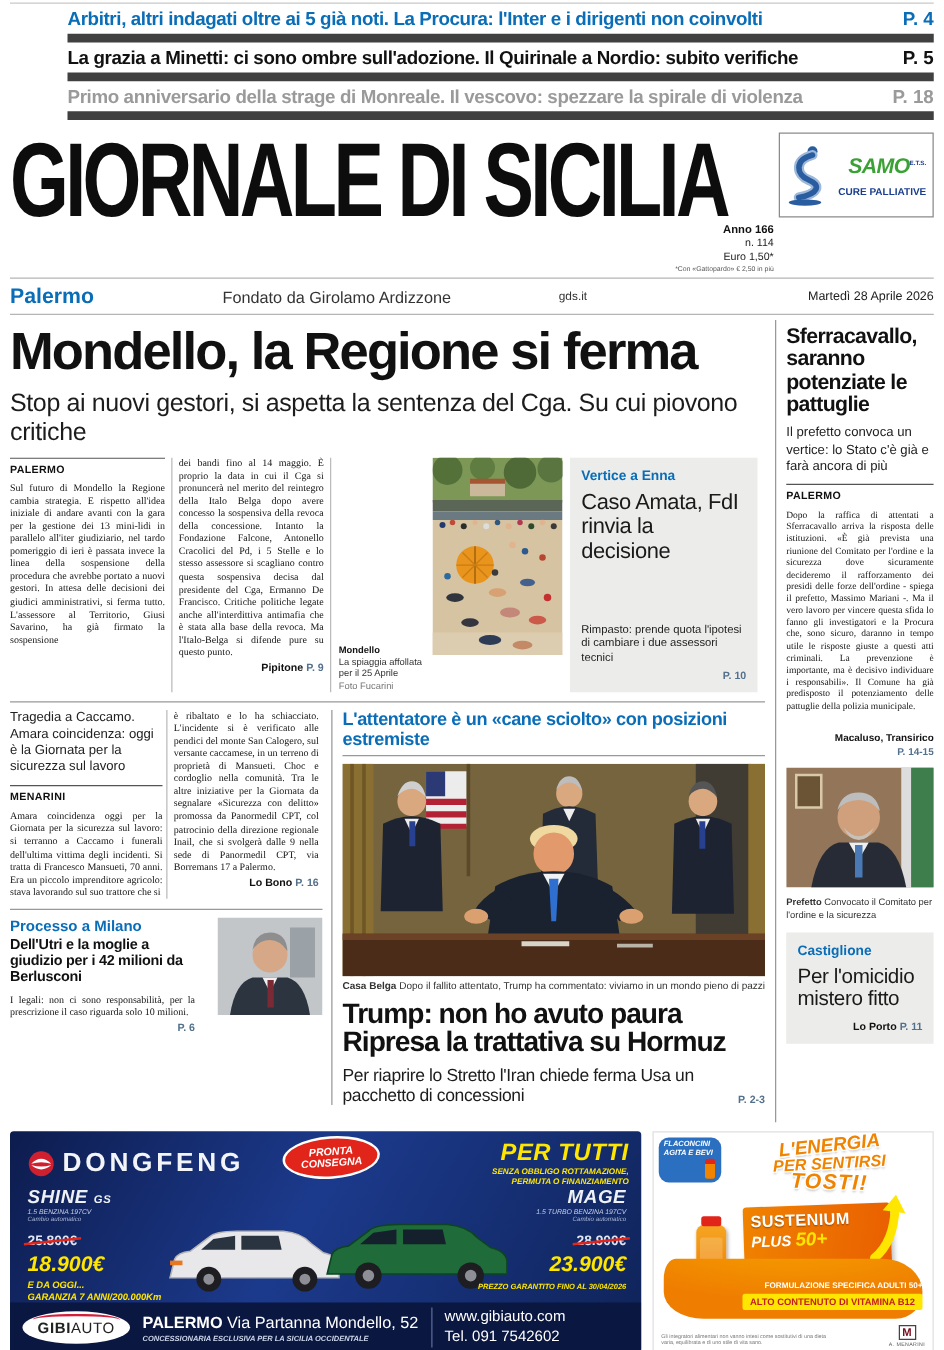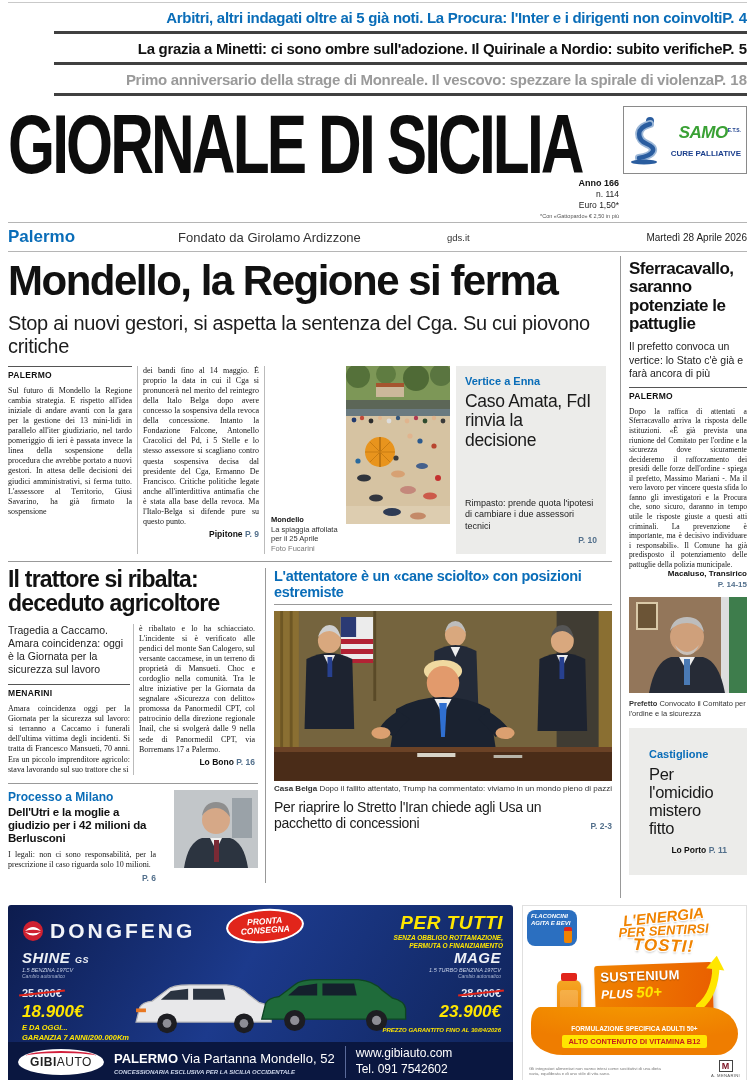--- a/index.html
+++ b/index.html
@@ -5,22 +5,22 @@
   * { margin:0; padding:0; box-sizing:border-box; }
   html,body { background:#fff; }
   body {
     width:755px; height:1080px; overflow:hidden;
     font-family:"Liberation Sans", sans-serif; color:#111;
   }
   .page { width:755px; height:1080px; padding:2px 8px 0 8px; position:relative; }
 
   
   .topstrip { border-top:1px solid #c9c9c9; }
-  .strip-row { display:flex; justify-content:flex-end; align-items:center;
-    height:31px; border-bottom:3px solid #404040;margin-left:46px; }
+  .strip-row { display:flex; justify-content:space-between; align-items:center;
+    height:31px; border-bottom:7px solid #404040;margin-left:46px; }
   .strip-label { font-size:15px; font-weight:700; letter-spacing:-0.3px; }
   .strip-page  { font-size:15px; font-weight:700; }
   .c-blue { color:#0a6db8; } .c-black { color:#111; } .c-gray { color:#9a9a9a; }
 
   
   .masthead { position:relative; height:126px; }
   .mast-title { position:absolute; left:0; top:10px; font-size:84px; line-height:0.92;
     font-weight:800; letter-spacing:-4px; color:#0d0d0d;
     transform:scaleX(0.72); transform-origin:left top; white-space:nowrap; }
   .logo-box { position:absolute; right:0; top:10px; width:124px; height:68px;
@@ -98,24 +98,24 @@
   .trump-cap { font-size:8px; color:#333; margin:3px 0 6px 0; }
   .trump-head { font-size:22.5px; font-weight:800; letter-spacing:-0.8px; line-height:1.05; white-space:pre-line; }
   .trump-deckrow { display:flex; align-items:flex-end; margin-top:6px; }
   .trump-deck { flex:1; font-size:14px; font-weight:400; color:#1c1c1c; letter-spacing:-0.3px; }
   .trump-page { font-size:8.5px; }
 
   
   .rc-head { font-size:17px; font-weight:800; letter-spacing:-0.5px; line-height:1.08; margin-top:4px; }
   .rc-deck { font-size:10.5px; line-height:1.25; color:#222; margin:7px 0 7px 0; }
   .rc-body { margin-top:2px; font-size:7.6px; }
-  .rc-byline { text-align:right; font-size:8px; font-weight:700; line-height:1.3; margin-top:0; }
+  .rc-byline { text-align:right; font-size:8px; font-weight:700; line-height:1.3; margin-top:17px; }
   .rc-photo { margin-top:7px; }
   .rc-cap { font-size:7.5px; line-height:1.3; color:#333; margin-top:2px; }
-  .cast-box { background:#ececea; margin-top:9px; padding:20px; }
+  .cast-box { background:#ececea; margin-top:9px; padding:9px; }
   .cast-head { font-size:16.5px; font-weight:400; line-height:1.1; letter-spacing:-0.3px; color:#1a1a1a; margin-top:3px; }
   .cast-by { text-align:right; font-size:8.5px; font-weight:700; margin-top:8px; }
 
   
   .ads { display:flex; margin-top:7px; height:177px; }
   .ad-dongfeng { position:relative; width:505px; background:linear-gradient(120deg,#0d1c4e 0%,#1c3a8c 45%,#0f2358 100%);
     border-radius:3px; overflow:hidden; color:#fff; }
   .df-top { position:relative; display:flex; padding:7px 10px 0 14px; }
   .df-brandwrap { display:flex; align-items:center; gap:6px; }
   .df-brand { font-size:21px; font-weight:800; letter-spacing:3px; color:#f2f4f8; }
@@ -178,21 +178,21 @@
   .su-count { font-size:5px; margin-top:3px; font-weight:700; }
   .su-arrow { position:absolute; right:-14px; top:-8px; }
   .su-bottle { position:absolute; left:34px; top:74px; width:24px; height:46px;
     background:linear-gradient(#f5a623,#ef7d00); border-radius:6px 6px 4px 4px; box-shadow:1px 2px 3px rgba(0,0,0,.3); }
   .su-bottle::before { content:""; position:absolute; left:4px; top:-7px; width:16px; height:8px; background:#e1251b; border-radius:2px; }
   .su-bottle .lbl { position:absolute; left:3px; top:10px; width:18px; height:26px; background:#fff3;
     border-radius:2px; }
   .su-swoosh { position:absolute; left:8px; right:8px; bottom:26px; height:48px;
     background:radial-gradient(120% 160% at 50% -40%, #f6a200 0%, #ef7d00 70%);
     border-radius:18px 60px 40px 60px / 30px 50px 40px 40px;
-    display:flex; flex-direction:column; align-items:center; justify-content:flex-end; padding-bottom:7px; }
+    display:flex; flex-direction:column; align-items:flex-end; justify-content:flex-end; padding-bottom:7px; }
   .su-claim1 { font-size:6.5px; font-weight:700; color:#fff; margin-bottom:3px; }
   .su-claim2 { background:#ffe600; color:#c41e1e; font-size:7.5px; font-weight:800; padding:2px 6px; border-radius:2px; }
   .su-disc { position:absolute; left:6px; bottom:4px; width:140px; font-size:4.3px; color:#777; line-height:1.3; }
   .su-menarini { position:absolute; right:6px; bottom:3px; text-align:center; }
   .su-m { width:14px; height:12px; border:1px solid #444; margin:0 auto; display:flex; align-items:center;
     justify-content:center; font-size:9px; font-weight:800; color:#7a1020; line-height:1; }
   .su-mtxt { font-size:4.2px; color:#555; margin-top:1px; letter-spacing:0.3px; }
 </style>
 </head>
 <body>
@@ -314,21 +314,20 @@
           <div class="box-text">Rimpasto: prende quota l'ipotesi di cambiare i due assessori tecnici</div>
           <div class="box-page pg">P. 10</div>
         </div>
       </div>
 
       <hr class="sect-rule">
 
       <div class="bottom-row">
 
         <div class="tractor">
-          <h3 class="tr-headline">Il trattore si ribalta: deceduto agricoltore</h3>
           <div class="tr-cols">
             <div class="tr-c1">
               <div class="deck">Tragedia a Caccamo. Amara coincidenza: oggi è la Giornata per la sicurezza sul lavoro</div>
               <div class="kicker">MENARINI</div>
               <div class="serif">Amara coincidenza oggi per la Giornata per la sicurezza sul lavoro: si terranno a Caccamo i funerali dell'ultima vittima degli incidenti. Si tratta di Francesco Mansueti, 70 anni. Era un piccolo imprenditore agricolo: stava lavorando sul suo trattore che si</div>
             </div>
             <div class="tr-c2">
               <div class="serif">è ribaltato e lo ha schiacciato. L'incidente si è verificato alle pendici del monte San Calogero, sul versante caccamese, in un terreno di proprietà di Mansueti. Choc e cordoglio nella comunità. Tra le altre iniziative per la Giornata da segnalare «Sicurezza con delitto» promossa da Panormedil CPT, col patrocinio della direzione regionale Inail, che si svolgerà dalle 9 nella sede di Panormedil CPT, via Borremans 17 a Palermo.</div>
               <div class="byline"><span>Lo Bono</span> <span class="pg">P. 16</span></div>
             </div>
@@ -396,22 +395,24 @@
               <path d="M224,100 Q238,108 246,118 L232,126 Q222,114 214,108 Z" fill="#1a2230"></path>
               <ellipse cx="112" cy="122" rx="10" ry="6" fill="#dba070"></ellipse>
               <ellipse cx="242" cy="122" rx="10" ry="6" fill="#dba070"></ellipse>
               <rect y="136" width="354" height="34" fill="#4a2c18"></rect>
               <rect y="136" width="354" height="5" fill="#6b4226"></rect>
               <rect x="150" y="142" width="40" height="4" fill="#d8d4c8"></rect>
               <rect x="230" y="144" width="30" height="3" fill="#b8b4a8"></rect>
             </svg>
           </div>
           <div class="trump-cap"><b>Casa Belga</b> <span>Dopo il fallito attentato, Trump ha commentato: viviamo in un mondo pieno di pazzi</span></div>
+          <h3 class="trump-head">Trump: non ho avuto paura
+Ripresa la trattativa su Hormuz</h3>
           <div class="trump-deckrow">
-            <div class="trump-deck">Per riaprire lo Stretto l'Iran chiede agli Usa un pacchetto di concessioni</div>
+            <div class="trump-deck">Per riaprire lo Stretto l'Iran chiede ferma Usa un pacchetto di concessioni</div>
             <div class="trump-page pg">P. 2-3</div>
           </div>
         </div>
       </div>
     </div>
 
     <div class="right-col">
       <h3 class="rc-head">Sferracavallo, saranno potenziate le pattuglie</h3>
       <div class="rc-deck">Il prefetto convoca un vertice: lo Stato c'è già e farà ancora di più</div>
       <div class="kicker">PALERMO</div>

